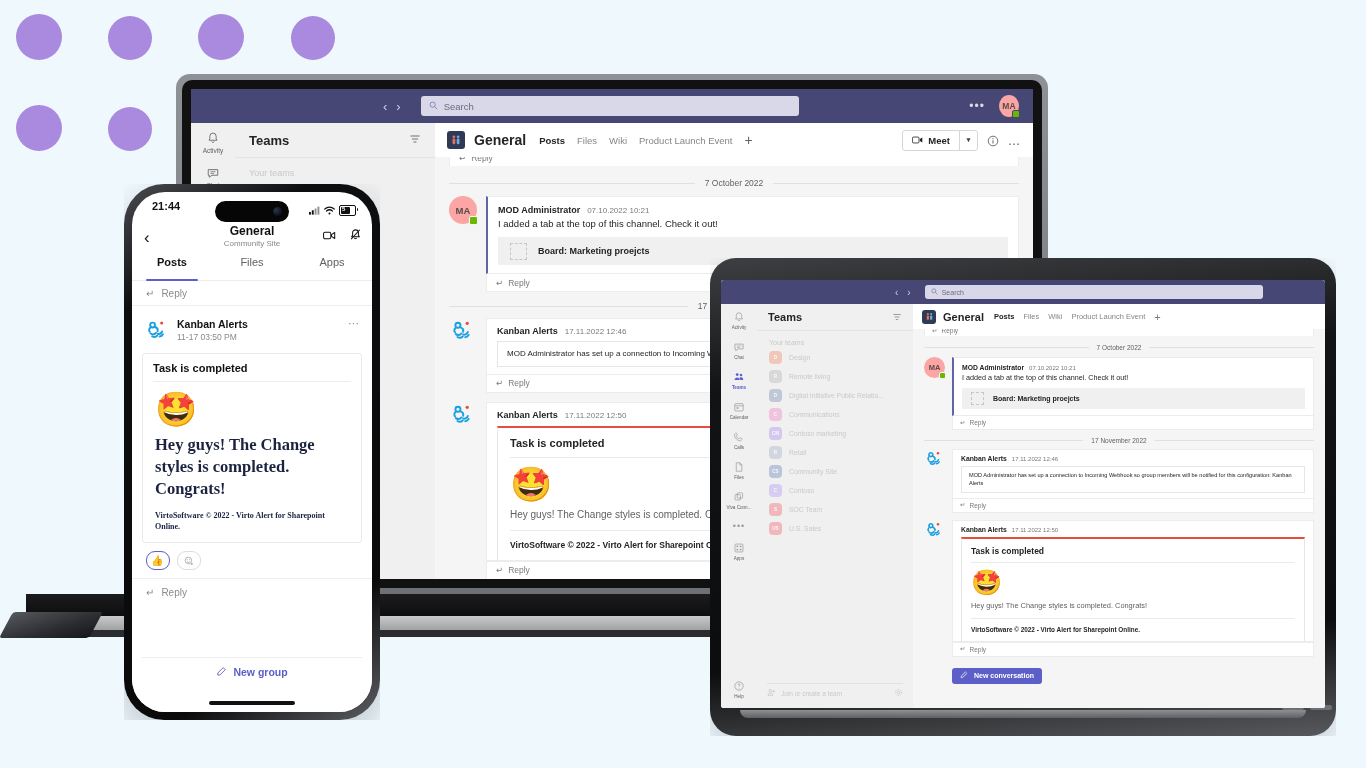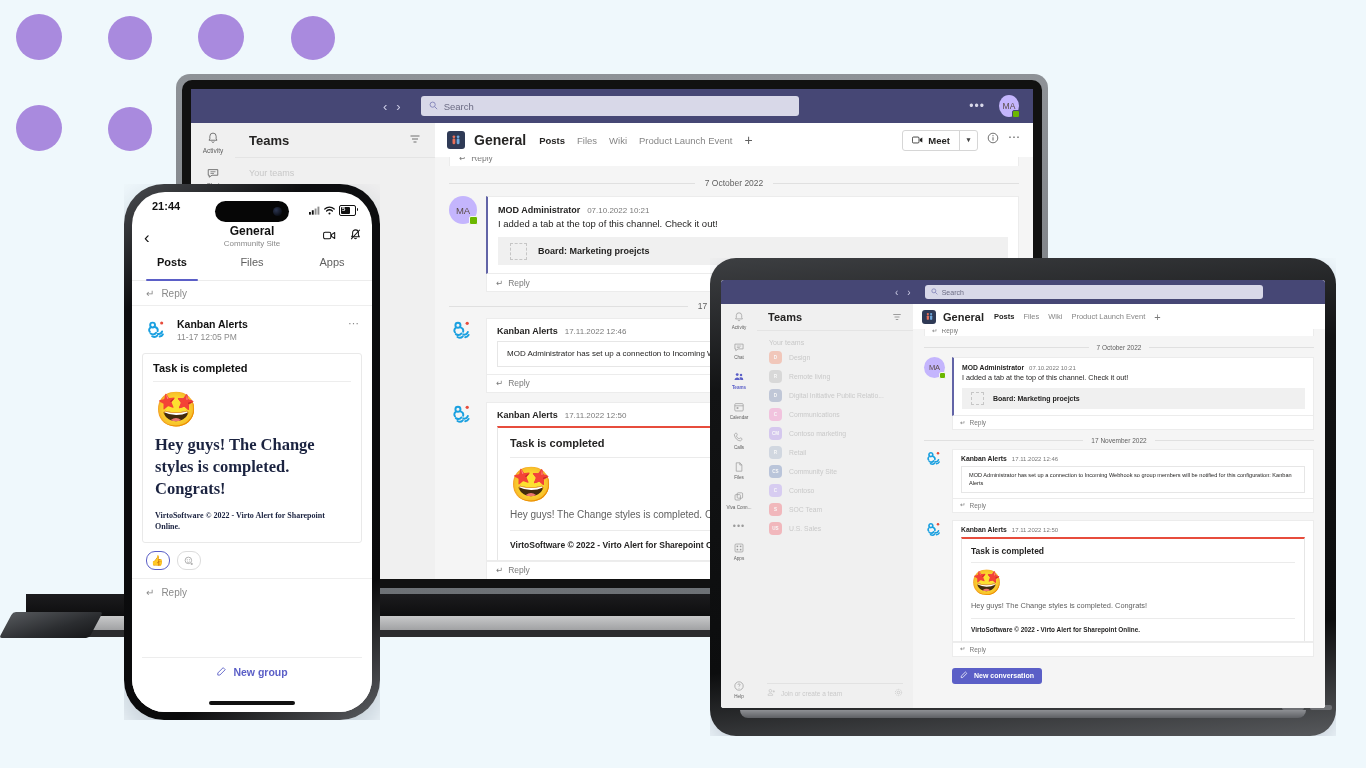--- a/index.html
+++ b/index.html
@@ -77,22 +77,22 @@
   .tbar{background:#464775;display:flex;align-items:center;}
   .navarrows{display:flex;gap:9px;color:#cdcde6;}
   .chev{font-weight:400;}
   .searchbox{
     background:#d8d8e8;border-radius:3px;display:flex;align-items:center;
     color:#6b6b83;gap:6px;
   }
   .searchbox .mag{opacity:.75;}
   .tbar .dots{color:#d9d9ea;letter-spacing:1px;}
   .avatar-top{
-    border-radius:50%;background:#c4b5fd;color:#5a4b47;
-    display:flex;align-items:center;justify-content:center;font-weight:400;
+    border-radius:50%;background:#fca5a5;color:#5a4b47;
+    display:flex;align-items:center;justify-content:center;font-weight:700;
     position:relative;
   }
   .presence{
     position:absolute;right:-1px;bottom:-1px;background:#6bb700;
     border:1.5px solid #464775;border-radius:2px;
   }
 
   .rail{background:#f0f0f0;border-right:1px solid #e6e6e6;
         display:flex;flex-direction:column;align-items:center;}
   .rail-item{display:flex;flex-direction:column;align-items:center;gap:2px;color:#616161;}
@@ -297,21 +297,21 @@
                   </svg>
               </span>
               <span class="chantitle" style="font-size:14px;">General</span>
               <div class="chantabs" style="gap:12px;font-size:9.5px;margin-left:4px;">
                 <span class="chantab active">Posts</span>
                 <span class="chantab">Files</span>
                 <span class="chantab">Wiki</span>
                 <span class="chantab">Product Launch Event</span>
                 <span style="font-size:14px;color:#616161;">+</span>
               </div>
-              <div style="margin-left:auto;display:flex;align-items:flex-start;gap:9px;">
+              <div style="margin-left:auto;display:flex;align-items:flex-end;gap:9px;">
                 <div class="meetbtn" style="height:19px;">
                   <span style="display:flex;align-items:center;gap:5px;padding:0 9px;font-size:9.5px;">
                     <span><svg width="11" height="8" viewBox="0 0 16 11">
                           <rect x="0.6" y="1.2" width="9.6" height="8.6" rx="1.6" fill="none" stroke="#252423" stroke-width="1.2"></rect>
                           <path d="M11.4 4.2l3.6-2.2v7l-3.6-2.2z" fill="#252423"></path>
                         </svg></span>
                     <span>Meet</span>
                   </span>
                   <span class="meetcaret" style="width:17px;height:19px;font-size:7px;">▾</span>
                 </div>
@@ -854,21 +854,21 @@
                 <path d="M8.4 19.8c2.4 1.6 5.4 1.2 7-.8"></path>
               <path d="M17.6 20.4c2.6.4 4.8-1 5.6-3.2"></path>
                 <path d="M10.4 23.4c2.2 1.4 5 1 6.6-.8"></path>
               <path d="M20 23.6c2-.2 3.4-1.2 4.2-2.8"></path>
             </g>
             <circle cx="22.6" cy="6.4" r="2" fill="#e74c3c"></circle>
           </svg>
         </span>
         <div style="flex:1;min-width:0;">
           <div class="ppname">Kanban Alerts</div>
-          <div class="pptime">11-17 12:05 PM</div>
+          <div class="pptime">11-17 03:50 PM</div>
         </div>
         <span style="color:#8a8a8a;font-size:11px;letter-spacing:1px;line-height:1;">⋯</span>
       </div>
 
       <div class="pcard">
         <div class="pcardtitle">Task is completed</div>
         <div class="pcardhr"></div>
         <div style="padding:10px 12px 2px;" class="emoji">🤩</div>
         <div class="pbig">Hey guys! The Change styles is completed. Congrats!</div>
         <div class="psmall">VirtoSoftware © 2022 - Virto Alert for Sharepoint Online.</div>

